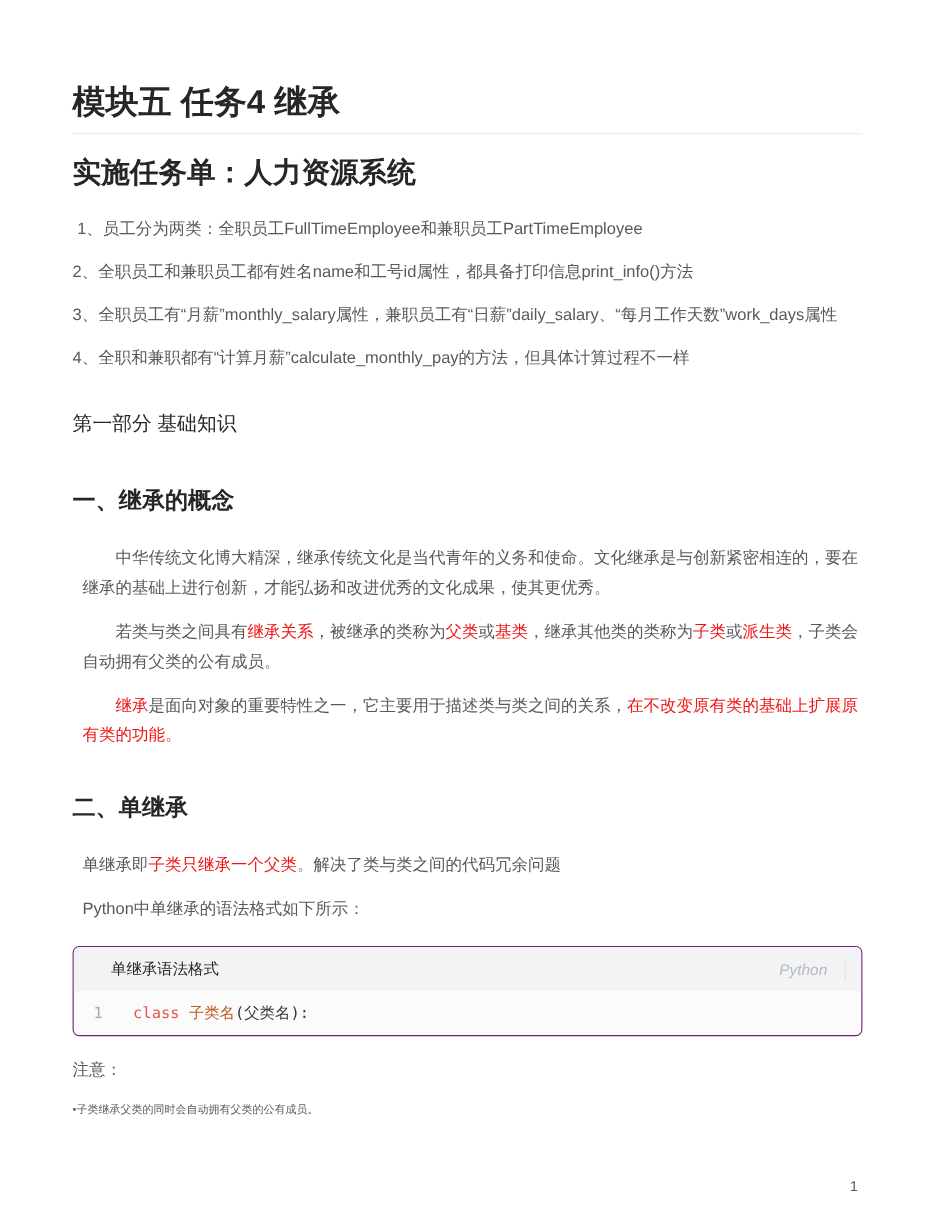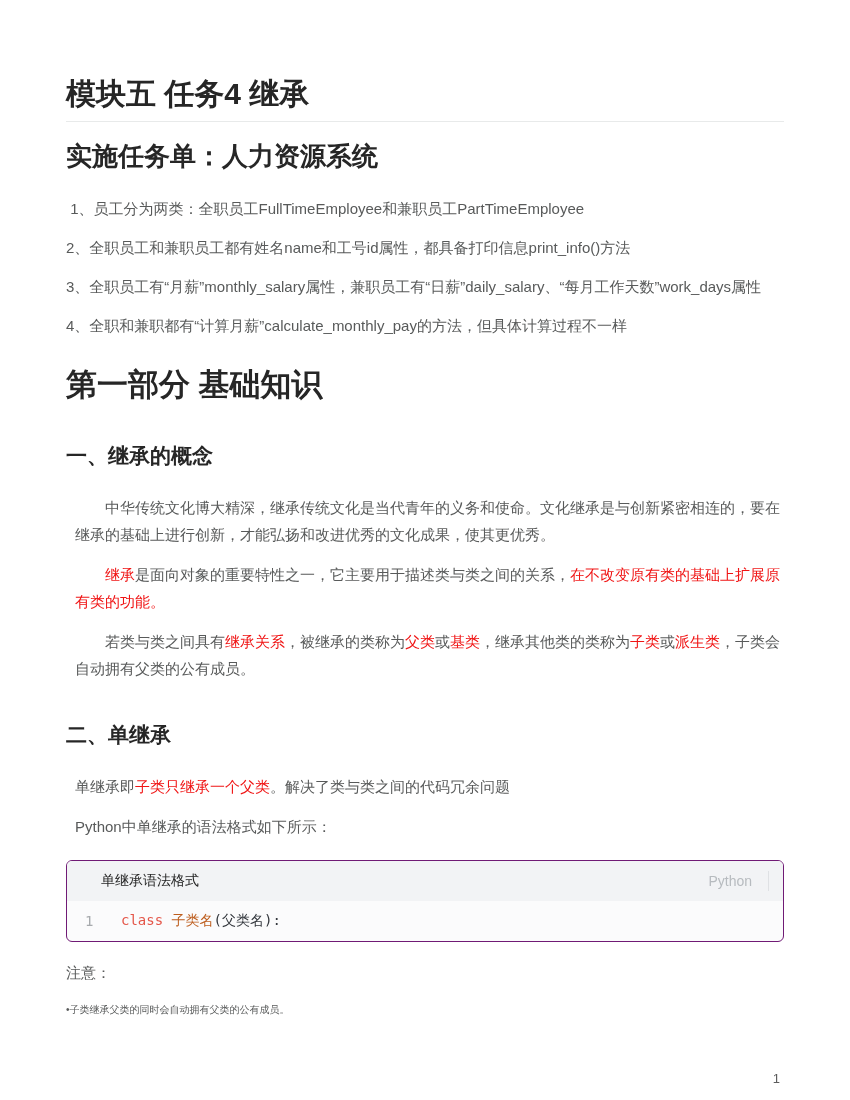--- a/index.html
+++ b/index.html
@@ -39,23 +39,23 @@
   .task-item {
     margin: 0 0 12px 0;
     font-size: 15px;
     line-height: 27px;
     color: var(--body, #585a5a);
     white-space: pre-wrap;
   }
 
   .part-heading {
     margin: 28px 0 0 0;
-    font-size: 31px;
+    font-size: 18px;
     line-height: 36px;
-    font-weight: 700;
+    font-weight: 400;
     color: var(--heading, #262626);
   }
   .sub-heading {
     margin: 39px 0 0 0;
     font-size: 21px;
     line-height: 28px;
     font-weight: 700;
     color: var(--heading, #262626);
   }
 
@@ -85,20 +85,21 @@
   }
   .code-title {
     font-size: 14px;
     color: #262626;
   }
   .code-lang {
     margin-left: auto;
     font-size: 14px;
     color: #b7bbbf;
     padding-right: 16px;
+    font-style: italic;
   }
   .code-divider {
     width: 1px;
     height: 20px;
     background: #dfe1e4;
   }
   .code-body {
     display: flex;
     align-items: center;
     height: 40px;
@@ -153,23 +154,23 @@
       <p class="task-item">3、全职员工有“月薪”monthly_salary属性，兼职员工有“日薪”daily_salary、“每月工作天数”work_days属性</p>
       <p class="task-item">4、全职和兼职都有“计算月薪”calculate_monthly_pay的方法，但具体计算过程不一样</p>
     </div>
 
     <h2 class="part-heading">第一部分 基础知识</h2>
 
     <h3 class="sub-heading">一、继承的概念</h3>
 
     <p class="para indent first-after-heading">中华传统文化博大精深，继承传统文化是当代青年的义务和使命。文化继承是与创新紧密相连的，要在继承的基础上进行创新，才能弘扬和改进优秀的文化成果，使其更优秀。</p>
 
+    <p class="para indent"><span>若类与类之间具有</span><span class="red">继承关系</span><span>，被继承的类称为</span><span class="red">父类</span><span>或</span><span class="red">基类</span><span>，继承其他类的类称为</span><span class="red">子类</span><span>或</span><span class="red">派生类</span><span>，子类会自动拥有父类的公有成员。</span></p>
+
     <p class="para indent"><span class="red">继承</span><span>是面向对象的重要特性之一，它主要用于描述类与类之间的关系，</span><span class="red">在不改变原有类的基础上扩展原有类的功能。</span></p>
-
-    <p class="para indent"><span>若类与类之间具有</span><span class="red">继承关系</span><span>，被继承的类称为</span><span class="red">父类</span><span>或</span><span class="red">基类</span><span>，继承其他类的类称为</span><span class="red">子类</span><span>或</span><span class="red">派生类</span><span>，子类会自动拥有父类的公有成员。</span></p>
 
     <h3 class="sub-heading">二、单继承</h3>
 
     <p class="para first-after-heading"><span>单继承即</span><span class="red">子类只继承一个父类</span><span>。解决了类与类之间的代码冗余问题</span></p>
 
     <p class="para">Python中单继承的语法格式如下所示：</p>
 
     <div class="codeblock">
       <div class="code-header">
         <span class="code-title">单继承语法格式</span>

